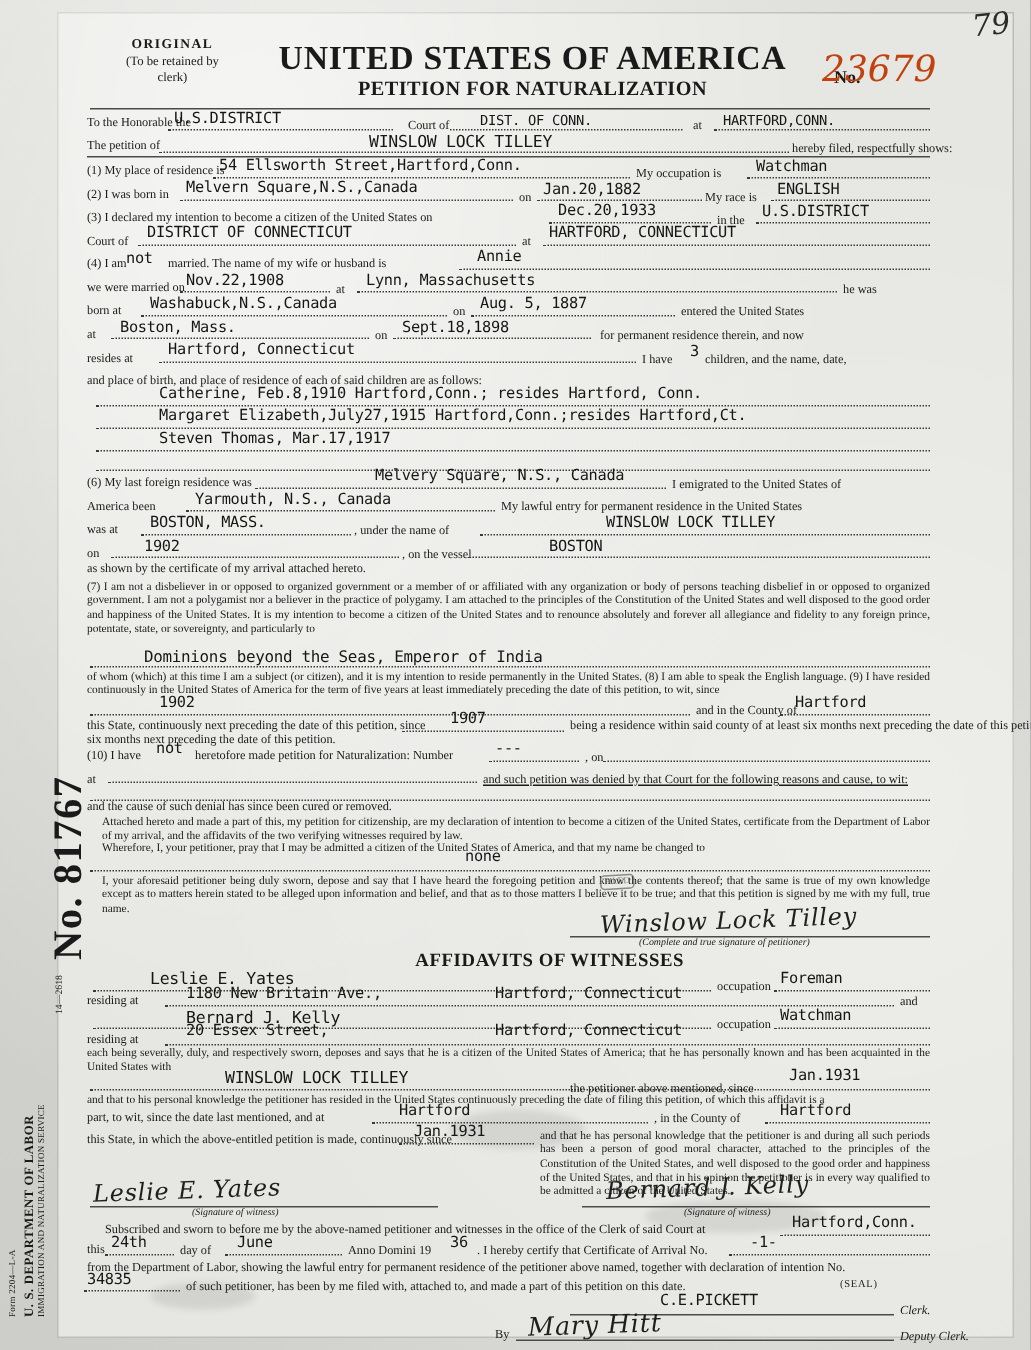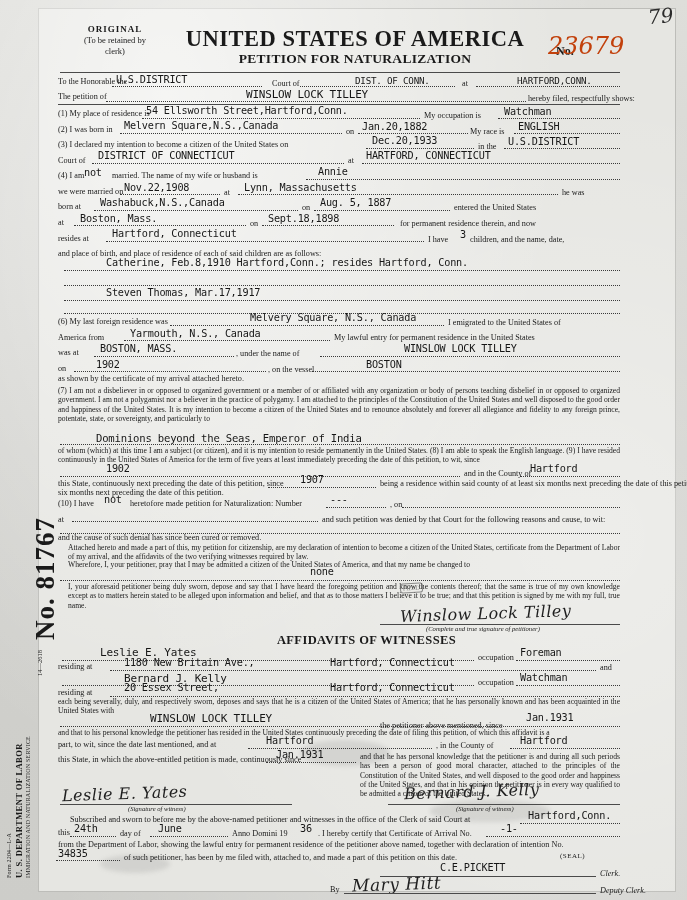--- a/index.html
+++ b/index.html
@@ -143,21 +143,21 @@
 
   
   .lbl{ font-size: 8.2px; line-height: 1.05; }
   .lbl-i{ font-size: 8.2px; font-style: italic; }
   .type{
     font-family: "DejaVu Sans Mono", monospace;
     font-size: 10.2px;
     letter-spacing: -0.2px;
     color:#161616;
   }
-  .type.sm{ font-size: 9.2px; margin-left: 35px; }
+  .type.sm{ font-size: 9.2px; }
   .type.lg{ font-size: 11px; }
   .row{ position:absolute; white-space:nowrap; }
   .dots{
     position:absolute;
     border-bottom: 1px dotted #3a3a3a;
     height:0;
   }
   .fineline{
     position:absolute;
     border-bottom: 1px solid #4a4a4a;
@@ -331,31 +331,32 @@
   <div class="row type" style="left:112px; top:228px;">Hartford, Connecticut</div>
   <div class="dots" style="left:106px; top:241px; width:318px;"></div>
   <div class="row lbl" style="left:428px; top:236px;">I have</div>
   <div class="row type" style="left:460px; top:229px;">3</div>
   <div class="row lbl" style="left:470px; top:236px;">children, and the name, date,</div>
 
   <div class="row lbl" style="left:58px; top:250px;">and place of birth, and place of residence of each of said children are as follows:</div>
 
   <div class="row type" style="left:106px; top:257px;">Catherine,  Feb.8,1910 Hartford,Conn.; resides Hartford, Conn.</div>
   <div class="dots" style="left:64px; top:270px; width:556px;"></div>
+  <div class="row type" style="left:106px; top:272px;">Margaret Elizabeth,July27,1915 Hartford,Conn.;resides Hartford,Ct.</div>
   <div class="dots" style="left:64px; top:285px; width:556px;"></div>
   <div class="row type" style="left:106px; top:287px;">Steven Thomas,    Mar.17,1917</div>
   <div class="dots" style="left:64px; top:300px; width:556px;"></div>
   <div class="dots" style="left:64px; top:313px; width:556px;"></div>
 
   <div class="row lbl" style="left:58px; top:318px;">(6) My last foreign residence was</div>
   <div class="row type" style="left:250px; top:312px;">Melvery Square, N.S., Canada</div>
   <div class="dots" style="left:170px; top:325px; width:274px;"></div>
   <div class="row lbl" style="left:448px; top:319px;">I emigrated to the United States of</div>
 
-  <div class="row lbl" style="left:58px; top:334px;">America from</div>
+  <div class="row lbl" style="left:58px; top:334px;">America been</div>
   <div class="row type" style="left:130px; top:328px;">Yarmouth, N.S., Canada</div>
   <div class="dots" style="left:124px; top:340px; width:206px;"></div>
   <div class="row lbl" style="left:334px; top:334px;">My lawful entry for permanent residence in the United States</div>
 
   <div class="row lbl" style="left:58px; top:349px;">was at</div>
   <div class="row type" style="left:100px; top:343px;">BOSTON, MASS.</div>
   <div class="dots" style="left:94px; top:356px; width:140px;"></div>
   <div class="row lbl" style="left:236px; top:350px;">, under the name of</div>
   <div class="row type" style="left:404px; top:343px;">WINSLOW LOCK TILLEY</div>
   <div class="dots" style="left:320px; top:356px; width:300px;"></div>
@@ -390,21 +391,21 @@
   <div class="row lbl" style="left:58px; top:500px;">(10) I have</div>
   <div class="row type" style="left:104px; top:494px;">not</div>
   <div class="row lbl" style="left:130px; top:500px;">heretofore made petition for Naturalization: Number</div>
   <div class="row type" style="left:330px; top:494px;">---</div>
   <div class="dots" style="left:326px; top:507px; width:60px;"></div>
   <div class="row lbl" style="left:390px; top:501px;">, on</div>
   <div class="dots" style="left:402px; top:507px; width:218px;"></div>
 
   <div class="row lbl" style="left:58px; top:516px;">at</div>
   <div class="dots" style="left:72px; top:521px; width:246px;"></div>
-  <div class="row lbl" style="left:322px; top:516px;">and such petition was denied by that Court for the following reasons and cause, to wit:</div>
+  <div class="row lbl" style="left:322px; top:516px;text-decoration:underline;">and such petition was denied by that Court for the following reasons and cause, to wit:</div>
   <div class="dots" style="left:60px; top:533px; width:560px;"></div>
   <div class="row lbl" style="left:58px; top:534px;">and the cause of such denial has since been cured or removed.</div>
 
   <div class="just" style="left:68px; top:543px; width:552px;">Attached hereto and made a part of this, my petition for citizenship, are my declaration of intention to become a citizen of the United States, certificate from the Department of Labor of my arrival, and the affidavits of the two verifying witnesses required by law.</div>
   <div class="just" style="left:68px; top:560px; width:552px;">Wherefore, I, your petitioner, pray that I may be admitted a citizen of the United States of America, and that my name be changed to</div>
   <div class="row type" style="left:310px; top:566px;">none</div>
   <div class="dots" style="left:60px; top:580px; width:560px;"></div>
 
   <div class="just" style="left:68px; top:582px; width:552px;">I, your aforesaid petitioner being duly sworn, depose and say that I have heard the foregoing petition and know the contents thereof; that the same is true of my own knowledge except as to matters herein stated to be alleged upon information and belief, and that as to those matters I believe it to be true; and that this petition is signed by me with my full, true name.</div>
 

